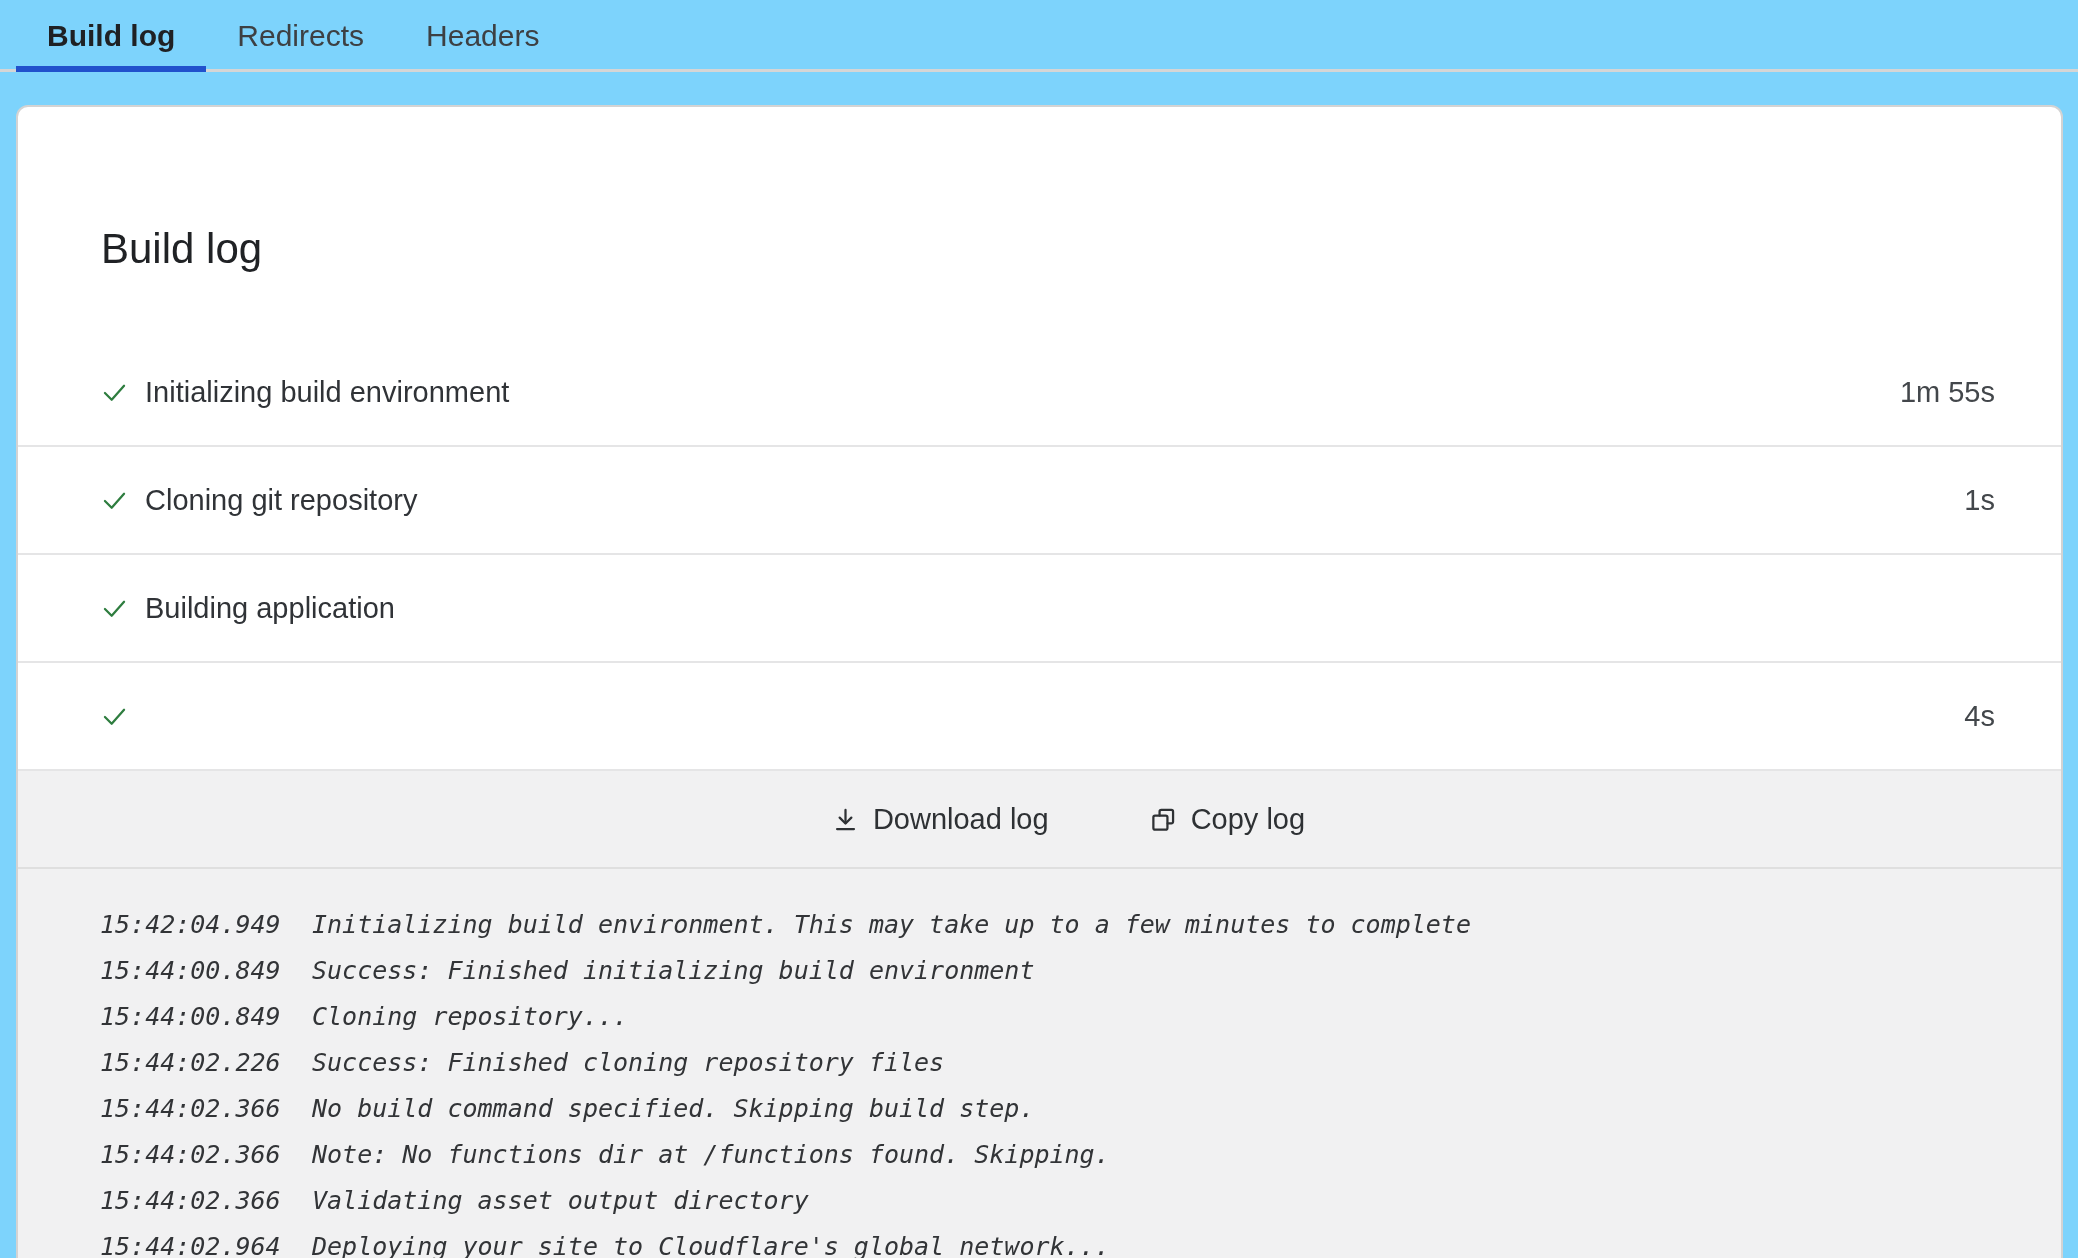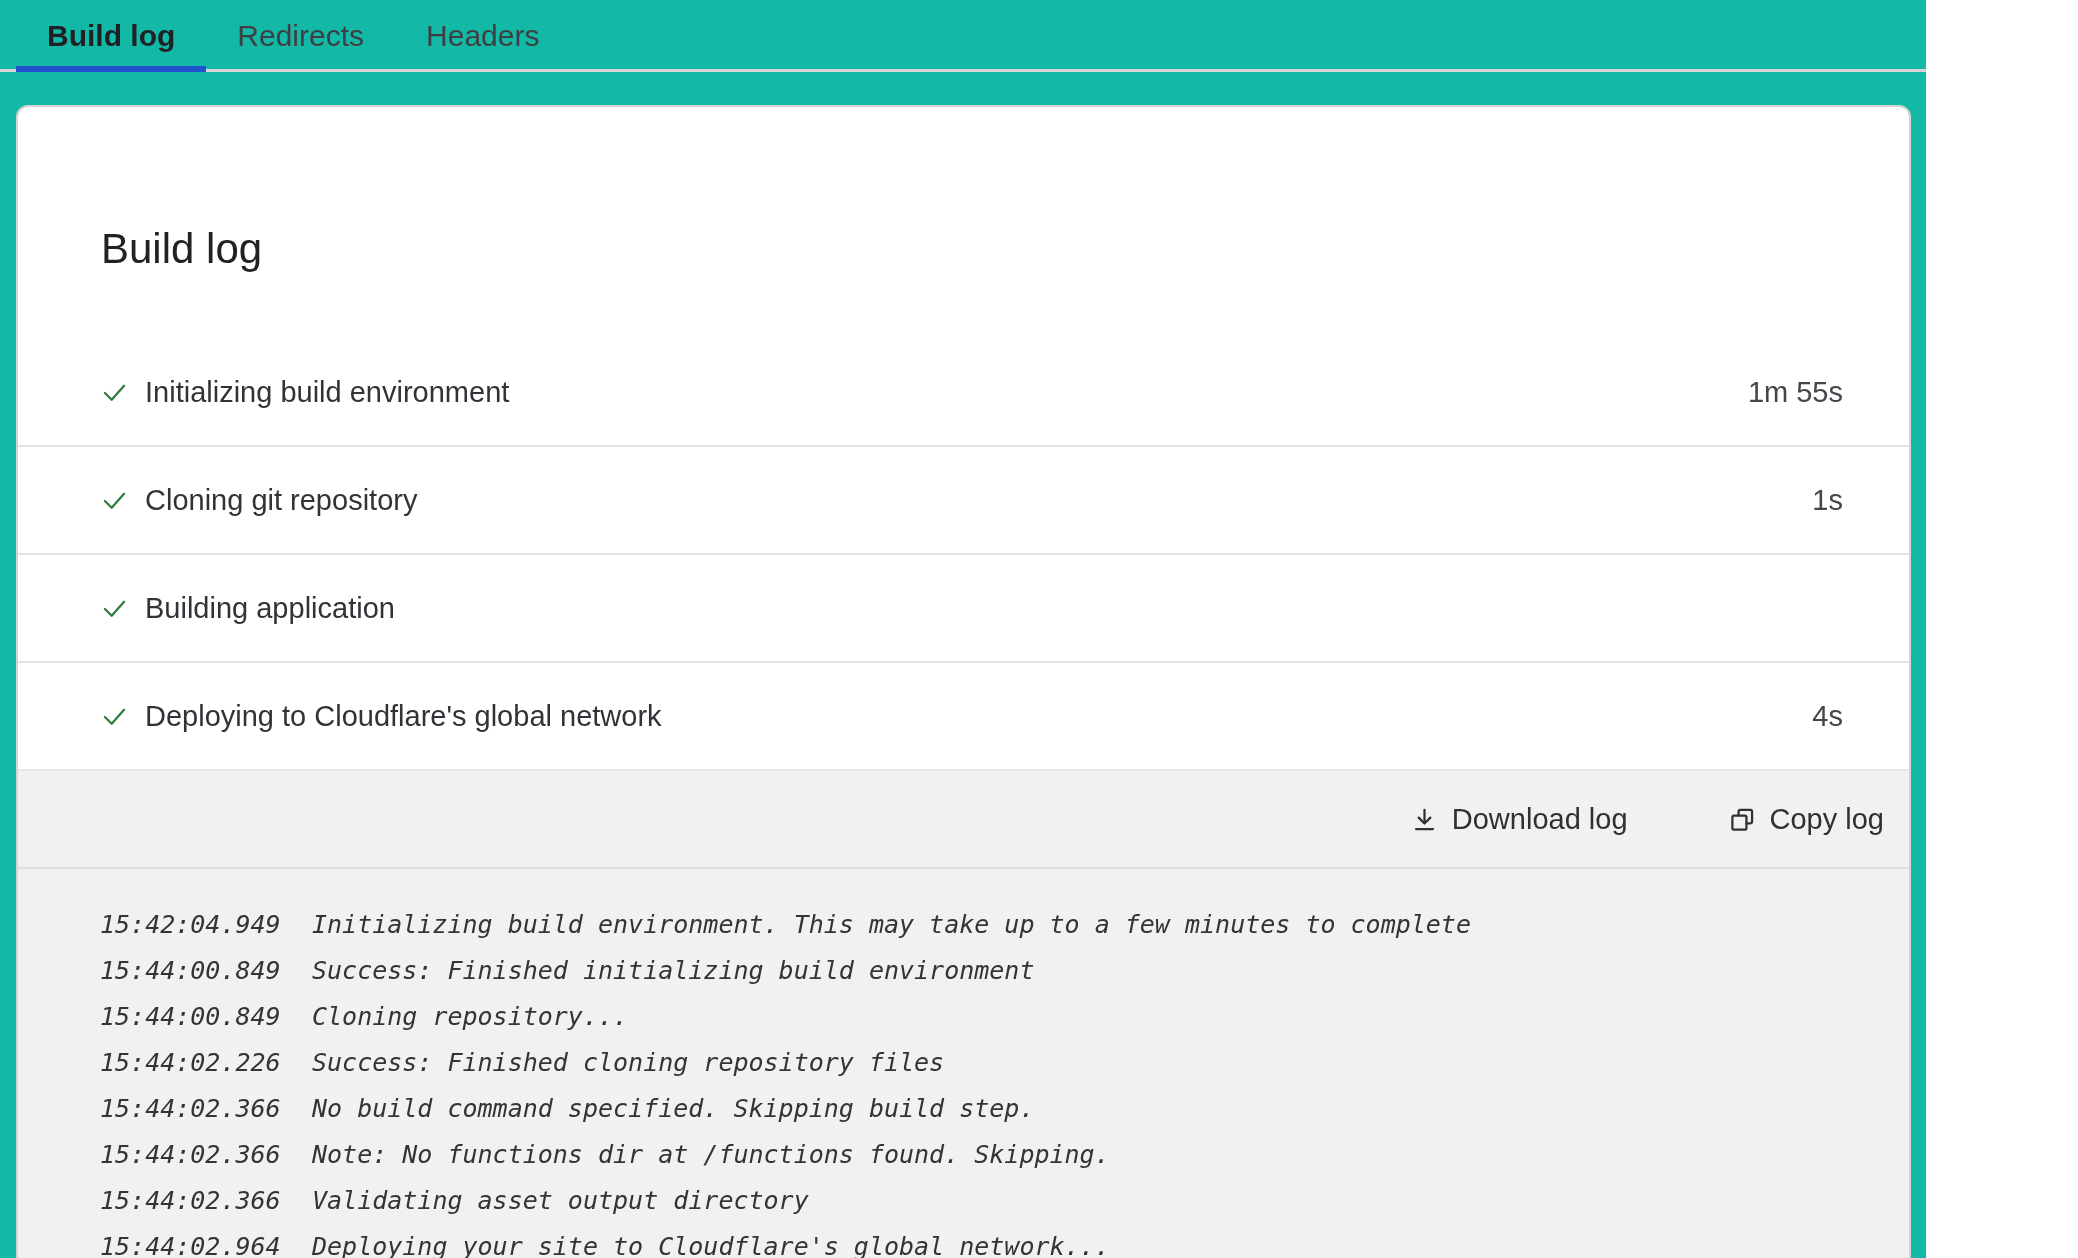--- a/index.html
+++ b/index.html
@@ -1,19 +1,19 @@
 <!DOCTYPE html>
 <html><head>
 <meta charset="utf-8">
 <style>
   html, body { margin: 0; padding: 0; }
   body { background: #ffffff; font-family: "Liberation Sans", sans-serif; }
   .screen {
-    width: 1926px; height: 1258px; overflow: hidden; position: relative;
-    background: #14b8a6;
+    width: 2078px; height: 1258px; overflow: hidden; position: relative;
+    background: #7dd3fc;
   }
 
   
   .tabs { position: relative; display: flex; height: 72px; padding-left: 16px; }
   .tabs::before {
     content: ""; position: absolute; left: 0; bottom: 0; width: 100%;
     height: 3px; background: #d5d5d5;
   }
   .tab {
     position: relative; display: flex; align-items: center;
@@ -44,21 +44,21 @@
     font-size: 29px; color: #303337; cursor: pointer; box-sizing: border-box; justify-content: space-between;
   }
   .check-icon { width: 27px; height: 27px; margin-right: 17px; color: #2e7d3f; flex: none; }
   .check-icon svg { width: 100%; height: 100%; display: block; }
   .step-label { flex: 1; }
   .step-duration { color: #43474b; }
 
   
   .log-toolbar {
     height: 98px; background: #f1f1f2; display: flex; align-items: center;
-    justify-content: flex-end; gap: 101px; padding: 0 25px 0 83px;
+    justify-content: center; gap: 101px; padding: 0 25px 0 83px;
     border-bottom: 2px solid #dfdfdf; box-sizing: border-box;
   }
   .toolbar-btn {
     display: flex; align-items: center; gap: 14px; font-size: 29px;
     color: #2e3134; background: none; border: none; cursor: pointer;
     font-family: "Liberation Sans", sans-serif; padding: 0;
   }
   .btn-icon { width: 27px; height: 27px; color: #2e3134; flex: none; }
   .btn-icon svg { width: 100%; height: 100%; display: block; }
 
@@ -117,21 +117,20 @@
         <span class="step-label">Building application</span>
         <span class="step-duration"></span>
       </div>
 
       <div class="step-row">
         <span class="check-icon">
           <svg viewBox="0 0 24 24" fill="none" stroke="currentColor" stroke-width="2" stroke-linecap="round" stroke-linejoin="round">
               <path d="M3.5 12.5l6 6L20.5 6"></path>
             </svg>
         </span>
-        <span class="step-label">Deploying to Cloudflare's global network</span>
         <span class="step-duration">4s</span>
       </div>
 
     </div>
 
     <div class="log-toolbar">
       <button class="toolbar-btn">
         <span class="btn-icon">
           <svg viewBox="0 0 24 24" fill="none" stroke="currentColor" stroke-width="2" stroke-linecap="round" stroke-linejoin="round">
               <path d="M12 3.5v11.5"></path>

